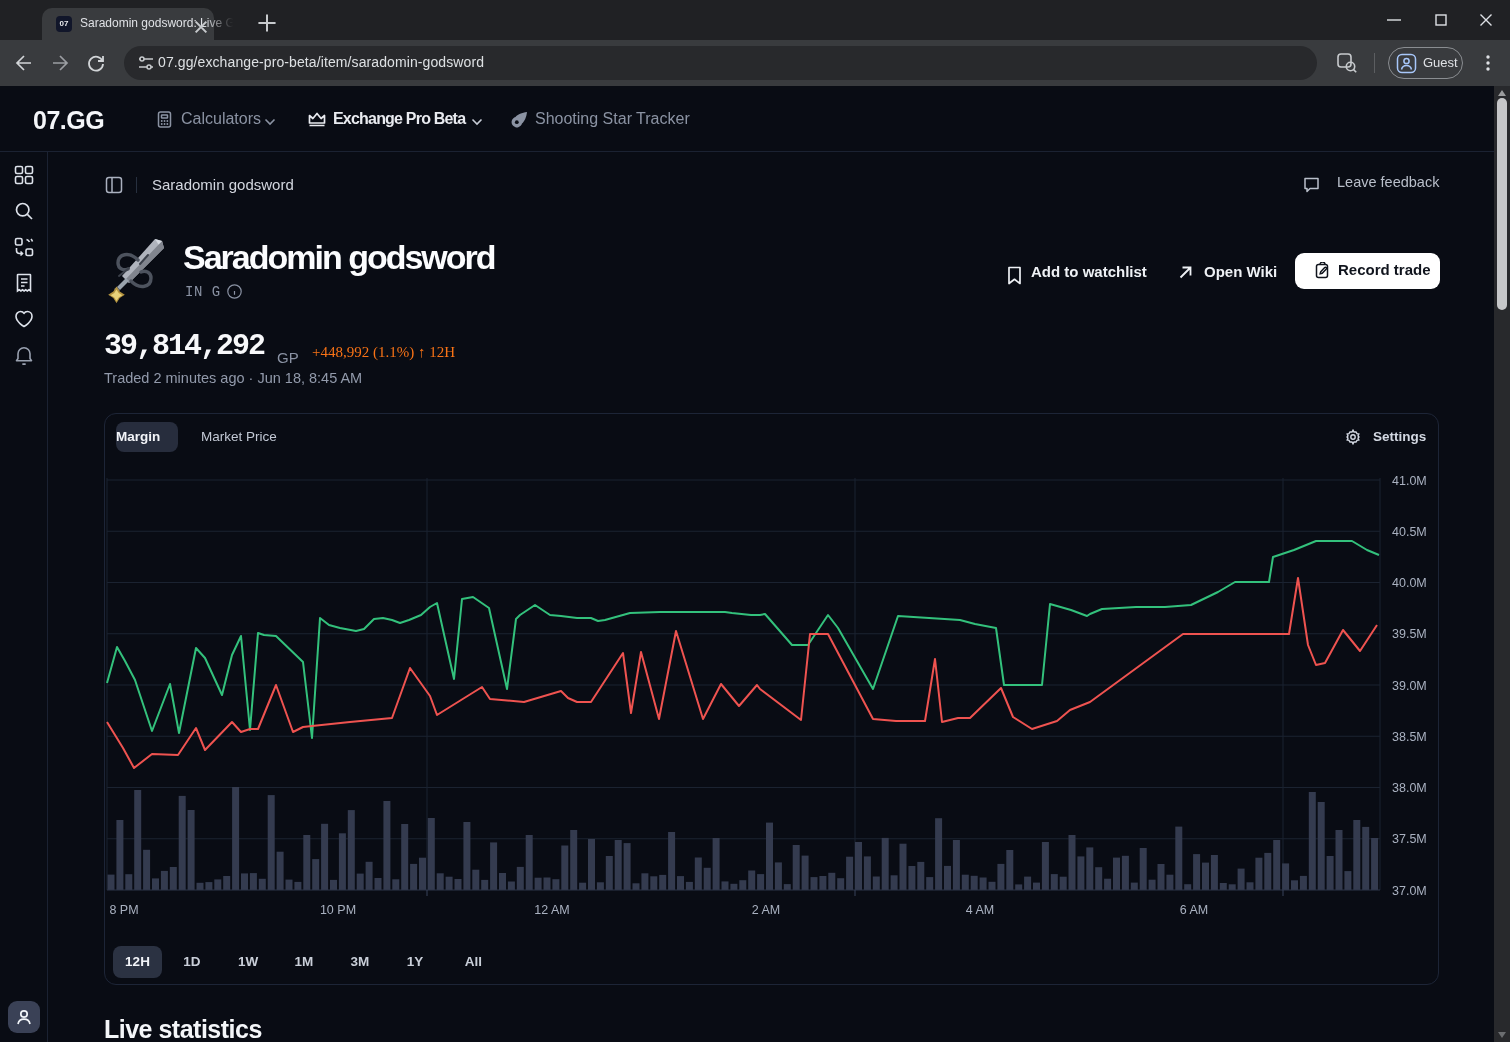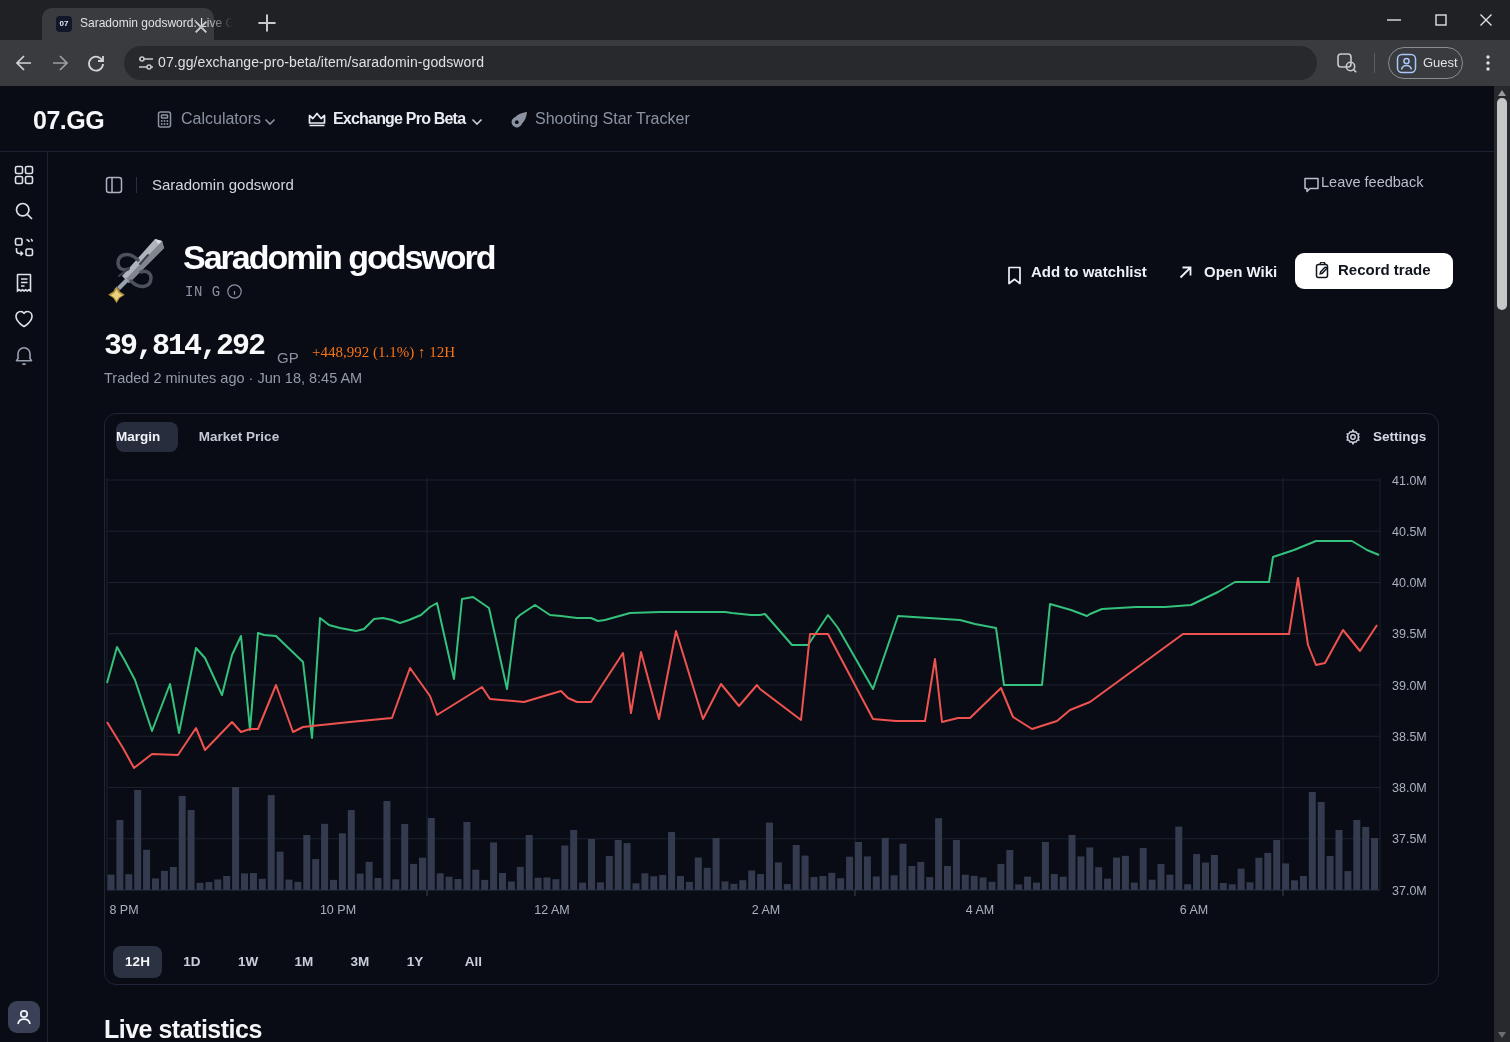--- a/index.html
+++ b/index.html
@@ -27,29 +27,29 @@
 #sidebar{position:absolute;left:0;top:66px;width:48px;height:890px;border-right:1px solid #1b2232}
 .sic{position:absolute;left:14px;color:#dde2ea}
 #uchip{position:absolute;left:8px;top:915px;width:32px;height:32px;background:#3a4156;border-radius:9px}
 
 #crumb{position:absolute;left:104px;top:89px;height:20px}
 #feedback{position:absolute;left:1303px;top:88px;font-size:14.5px;color:#b9bfca}
 
 #title{position:absolute;left:183px;top:152px;font-size:34px;font-weight:bold;color:#fbfcfe;letter-spacing:-2px}
 #itemtag{position:absolute;left:185px;top:198px;font-family:"Liberation Mono",monospace;font-size:14px;color:#8a92a3;letter-spacing:.5px}
 .btn{position:absolute;font-size:15px;font-weight:bold;color:#eef1f5}
-#rectrade{position:absolute;left:1295px;top:167px;width:158px;height:36px;background:#fff;border-radius:9px;color:#10141d;font-size:15px;font-weight:bold}
+#rectrade{position:absolute;left:1295px;top:167px;width:145px;height:36px;background:#fff;border-radius:9px;color:#10141d;font-size:15px;font-weight:bold}
 #price{position:absolute;left:104px;top:243px;font-family:"Liberation Mono",monospace;font-size:30px;font-weight:bold;color:#f7f8fa;letter-spacing:-2px}
 #gp{position:absolute;left:277px;top:263px;font-size:15px;color:#8a92a3;font-weight:500}
 #chg{position:absolute;left:312px;top:258px;font-family:Liberation Serif, serif;font-size:15px;color:#f97316}
 #traded{position:absolute;left:104px;top:284px;font-size:14.5px;color:#929aab}
 
 #card{position:absolute;left:104px;top:327px;width:1335px;height:572px;border:1px solid #1d2537;border-radius:12px}
 #tabmargin{position:absolute;left:11px;top:8px;width:62px;height:30px;background:#272d3d;border-radius:8px;color:#f2f4f8;font-size:13.5px;font-weight:bold;text-align:left;line-height:30px}
-#tabmkt{position:absolute;left:86px;top:8px;width:96px;height:30px;color:#c2c8d4;font-size:13.5px;font-weight:bold;text-align:center;line-height:30px}
+#tabmkt{position:absolute;left:86px;top:8px;width:96px;height:30px;color:#c2c8d4;font-size:13.5px;font-weight:normal;text-align:center;line-height:30px}
 #settings{position:absolute;left:1240px;top:8px;height:30px;color:#d3d8e2;font-size:13.5px;font-weight:bold;line-height:30px}
 .tbtn{position:absolute;top:532px;height:32px;border-radius:8px;color:#c9cfd9;font-size:13.5px;font-weight:bold;text-align:center;line-height:32px}
 #live{position:absolute;left:104px;top:929px;font-size:25px;font-weight:bold;color:#f4f6f9;letter-spacing:-.5px}
 
 #sbar{position:absolute;left:1494px;top:86px;width:16px;height:956px;background:#28292c}
 #sthumb{position:absolute;left:1497px;top:98px;width:10px;height:212px;background:#c6c7c9;border-radius:5px}
 svg{display:block}
 </style></head><body>
 
 <div id="tabstrip">
@@ -203,21 +203,21 @@
         <g fill="none" stroke="#aab1bf" stroke-width="1.5">
           <rect x="1.5" y="1.5" width="15" height="15" rx="2.5"></rect>
           <path d="M7 1.5v15"></path>
         </g>
       </svg>
   <div style="position:absolute;left:32px;top:2px;width:1px;height:16px;background:#27303f"></div>
   <div style="position:absolute;left:48px;top:1px;font-size:15px;color:#d3d7df;font-weight:500;white-space:nowrap">Saradomin godsword</div>
  </div>
  <div id="feedback"><svg style="position:absolute;left:0;top:2px" width="17" height="17" viewBox="0 0 17 17">
         <path d="M2 2.5h13v10H7l-3 3v-3H2z" fill="none" stroke="#b9bfca" stroke-width="1.5" stroke-linejoin="round"></path>
-      </svg><span style="margin-left:18px">Leave feedback</span></div>
+      </svg><span style="margin-left:34px">Leave feedback</span></div>
 
  <svg style="position:absolute;left:105px;top:151px" width="64" height="66" viewBox="0 0 64 66">
   <polygon points="50,2 57,4 59,11 24,46 17,39" fill="#b0b4bd"></polygon>
   <polygon points="57,4 59,11 24,46 20.5,42.5" fill="#81858e"></polygon>
   <polygon points="50,2 57,4 53.5,7.5" fill="#d6dae1"></polygon>
   <path d="M21 41l-9 9 3 3 9-9z" fill="#9aa3ad"></path>
   <path d="M12 50l3 3-2 3-4-4z" fill="#6e747d"></path>
   <g stroke="#4d535e" stroke-width="3.4" fill="none" stroke-linecap="round">
    <path d="M33 23C24 14 13 17 13 26c0 6 6 8 10 6"></path>
    <path d="M26 44c9 9 20 6 20-3 0-6-6-8-10-6"></path>

